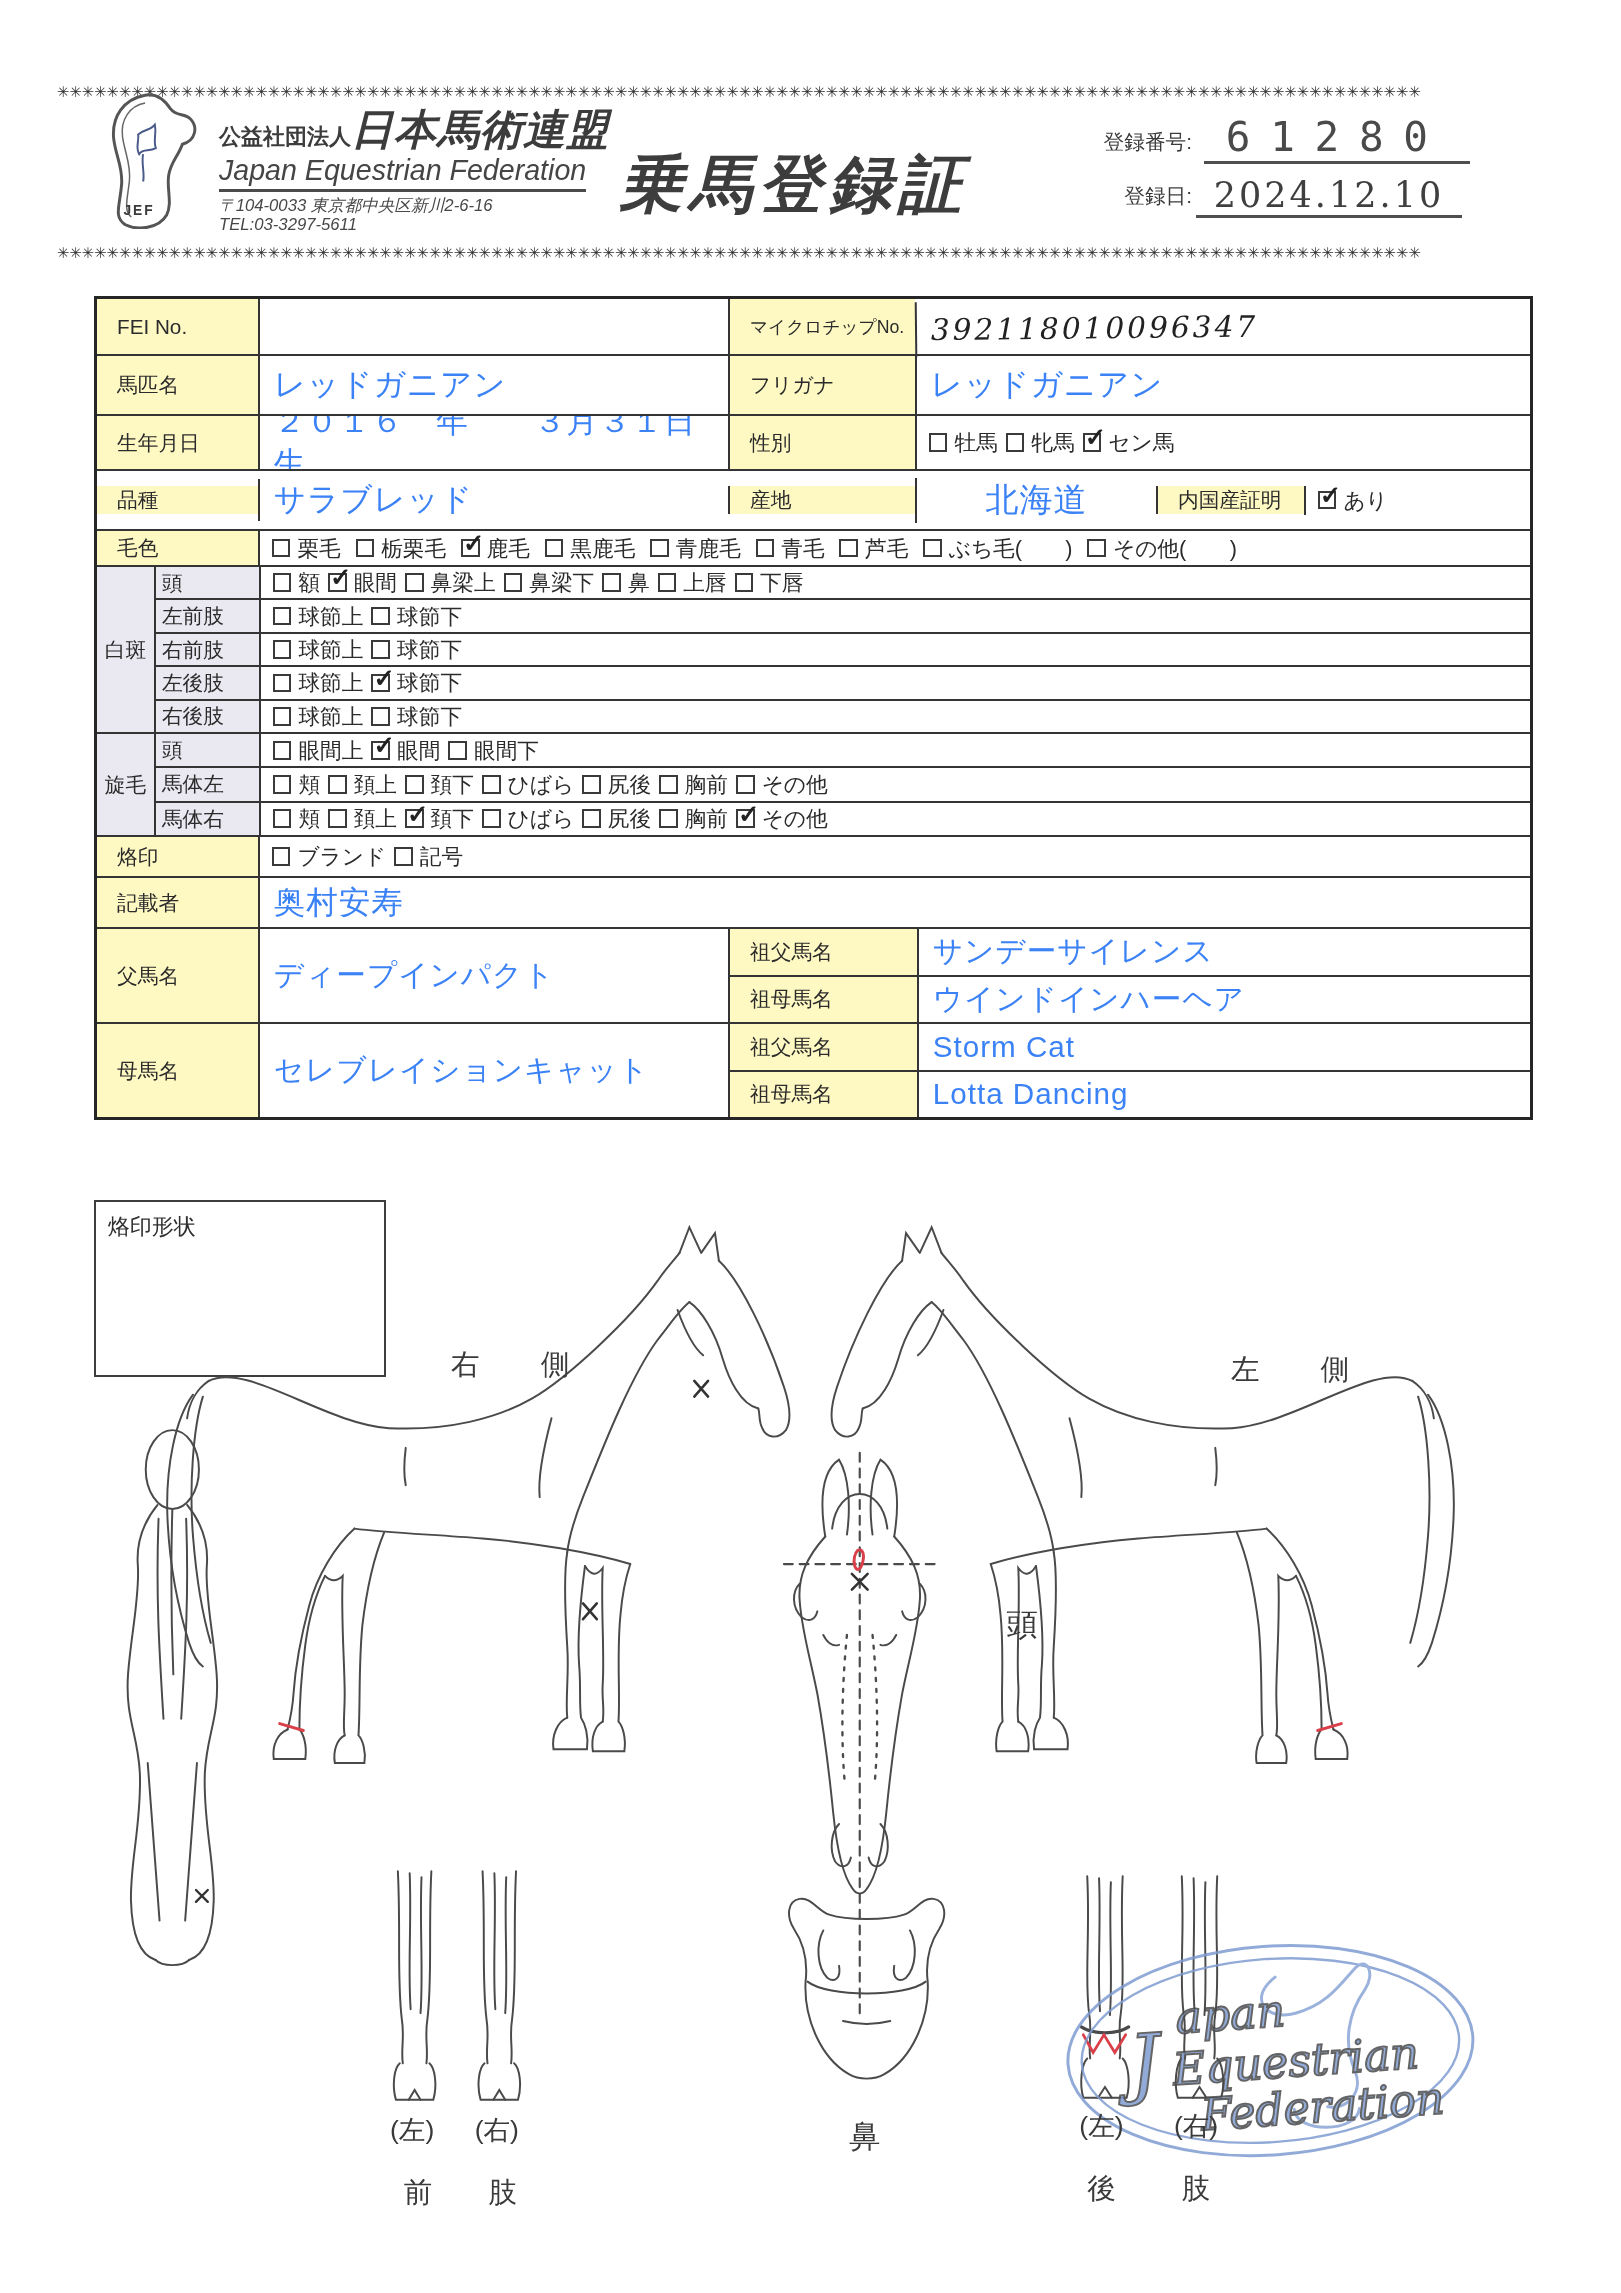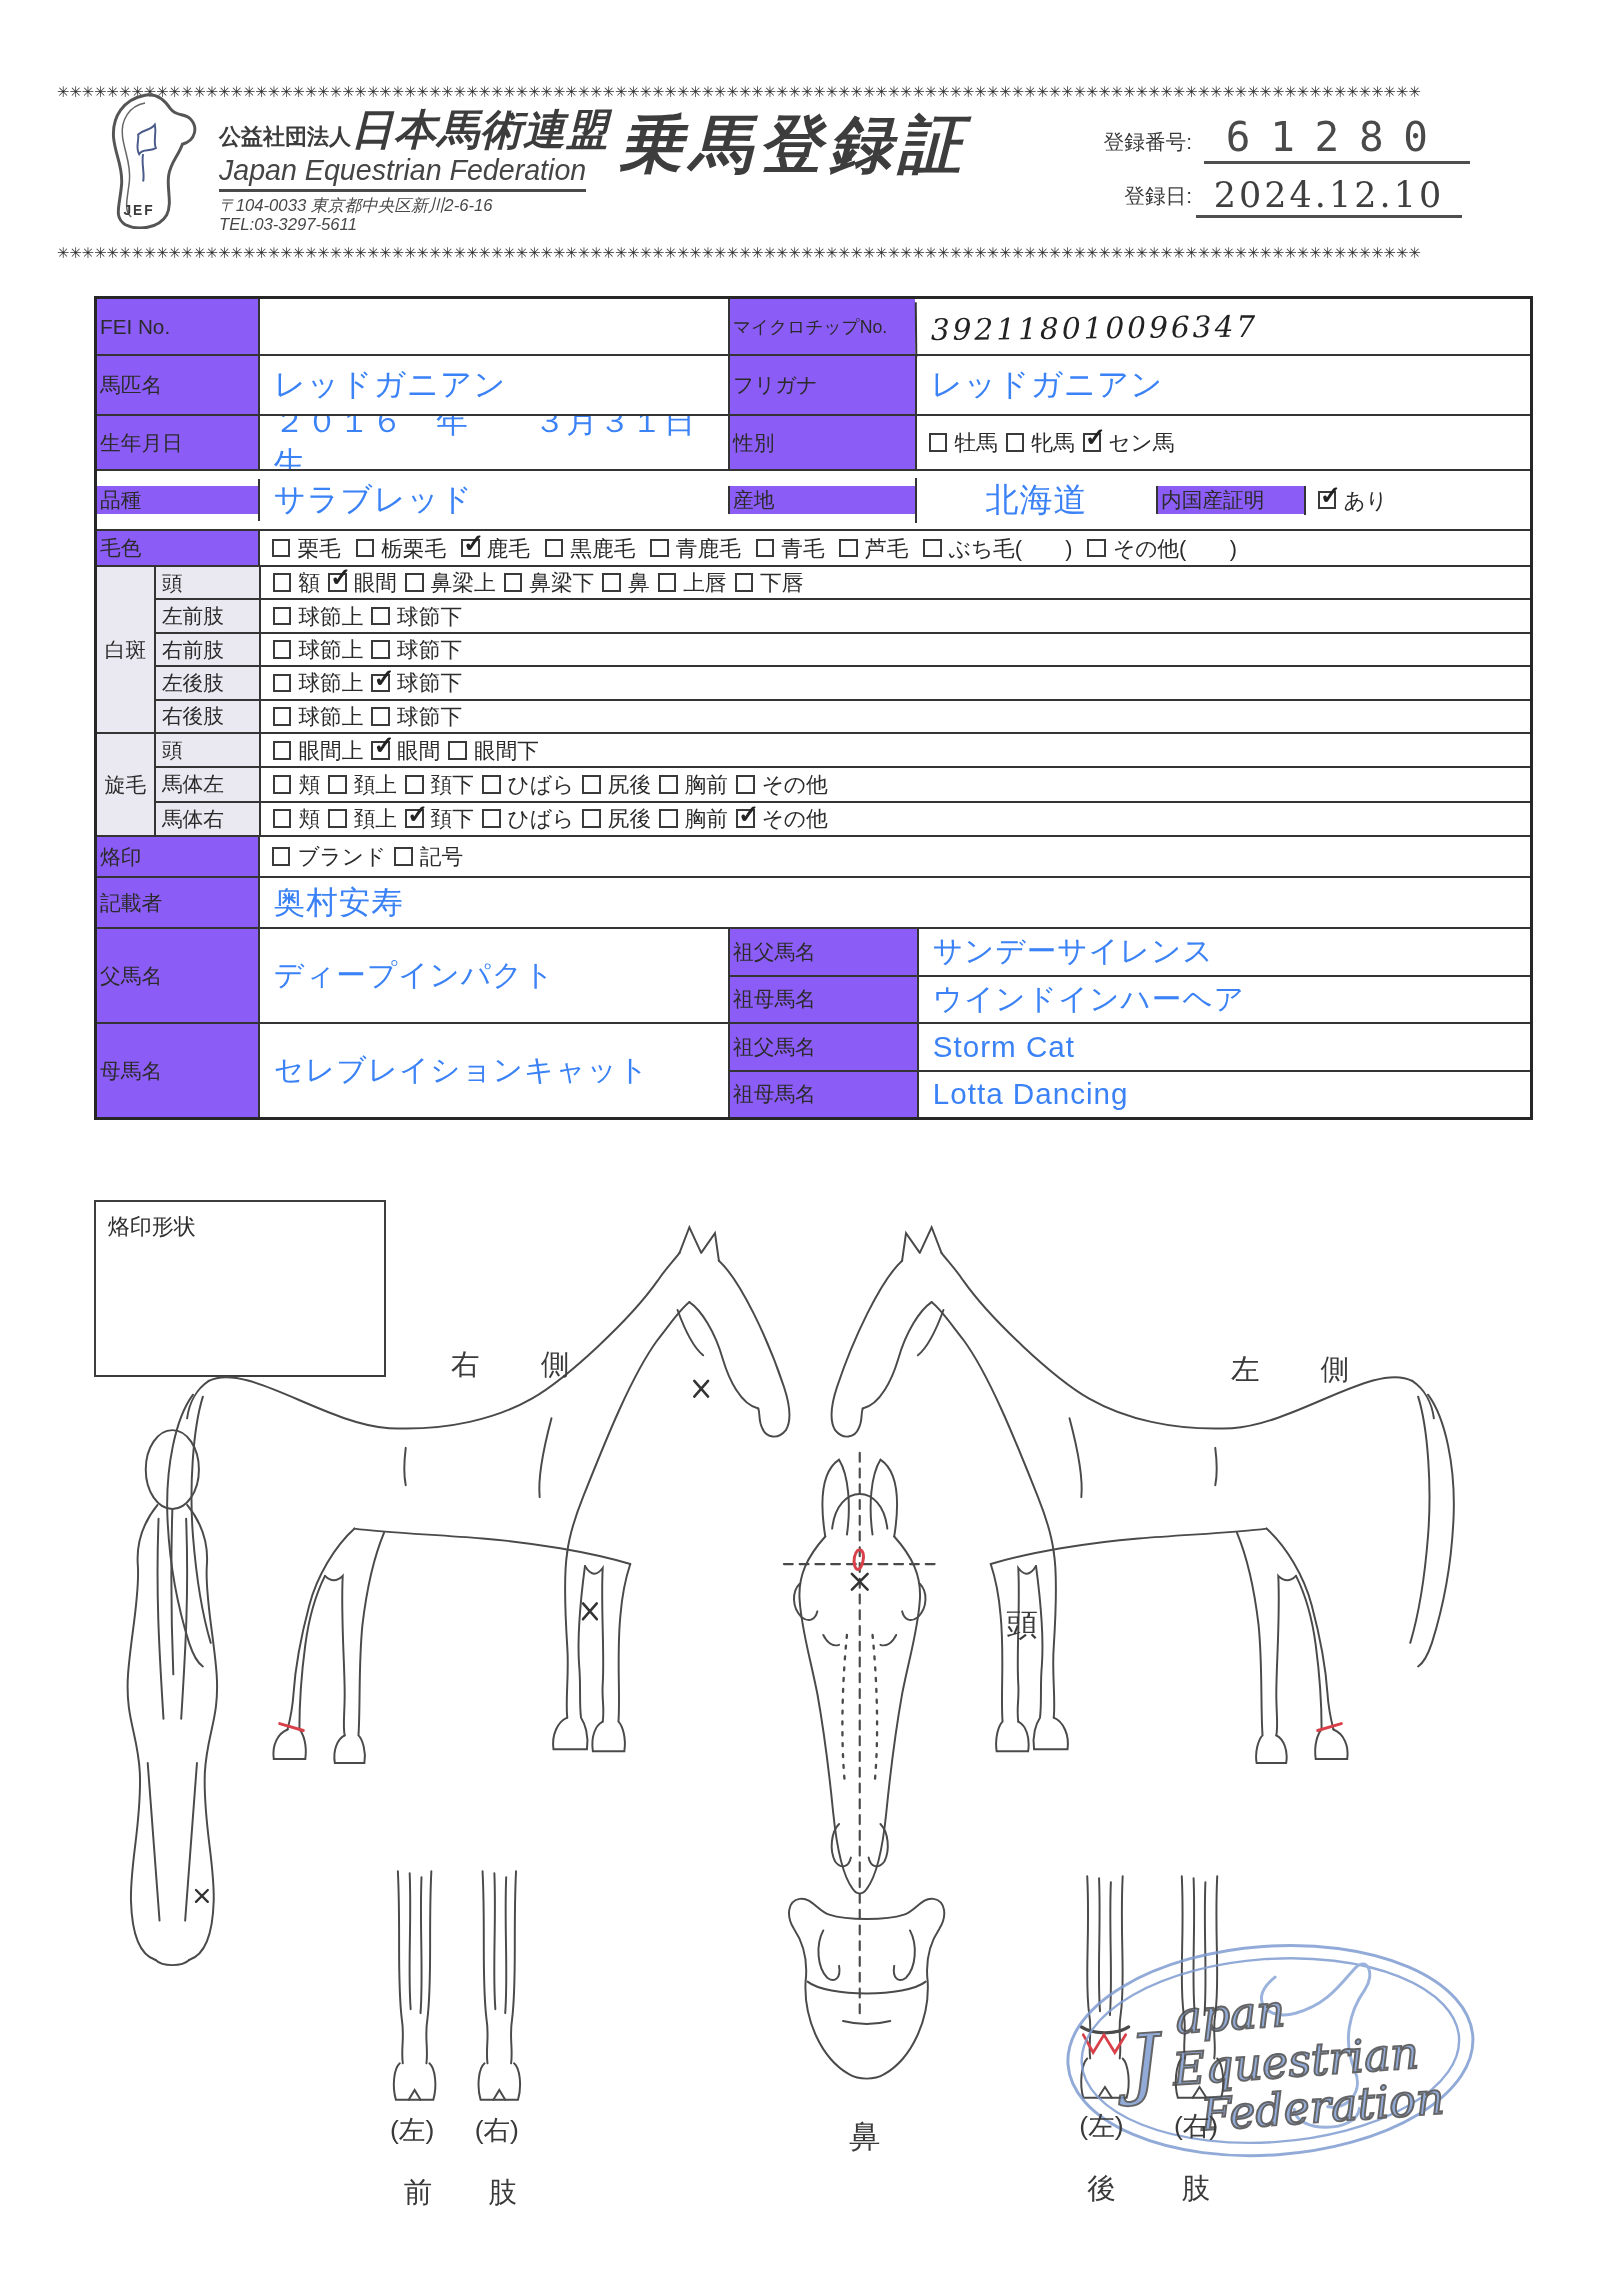--- a/index.html
+++ b/index.html
@@ -4,31 +4,31 @@
 <style>
   html,body{margin:0;padding:0;background:#ffffff;}
   body{width:1621px;height:2293px;position:relative;font-family:"Liberation Sans",sans-serif;color:#303030;overflow:hidden;}
   .abs{position:absolute;}
   
   .starline{left:57px;width:1517px;height:19.7px;overflow:hidden;white-space:nowrap;font-size:14.8px;letter-spacing:0px;color:#2e2e2e;}
   .orgsmall{font-size:22px;font-weight:bold;color:#3c3c3c;}
   .orgbig{font-size:42px;font-weight:bold;font-style:italic;color:#3c3c3c;letter-spacing:1px;font-family:"Liberation Sans",sans-serif;}
   .orgen{font-size:28.6px;font-style:italic;color:#454545;border-bottom:3px solid #4a4a4a;padding-bottom:2px;}
   .addr{font-size:16.7px;font-style:italic;color:#474747;letter-spacing:0px;}
-  .title{font-size:63px;font-weight:bold;font-style:italic;letter-spacing:6.9px;color:#3d3d3d;}
+  .title{font-size:63px;font-weight:bold;font-style:italic;letter-spacing:6.9px;color:#3d3d3d;margin-top:40px;}
   .reglabel{font-size:20.7px;color:#3c3c3c;text-align:right;width:103px;}
   .regno{font-family:"DejaVu Sans Mono",monospace;font-size:41px;letter-spacing:19.7px;color:#4a4a4a;text-align:center;border-bottom:3.9px solid #4f4f4f;width:266px;}
   .regdate{font-family:"DejaVu Serif",serif;font-size:35px;letter-spacing:3px;color:#3f3f3f;text-align:center;border-bottom:3.9px solid #4f4f4f;width:266px;}
   
   .tbl{left:94px;top:296px;width:1439px;border:3px solid #262626;box-sizing:border-box;background:#fff;}
   .tr{display:flex;border-top:2px solid #343434;box-sizing:border-box;}
   .tr:first-child{border-top:none;}
   .c{border-left:2px solid #343434;box-sizing:border-box;display:flex;align-items:center;overflow:hidden;}
   .tr > .c:first-child, .irow > .c:first-child{border-left:none;}
-  .lab{background:#8b5cf6;padding-left:3px;font-size:20.7px;color:#2b2b2b;}
+  .lab{background:#fef9c3;padding-left:20px;font-size:20.7px;color:#2b2b2b;}
   .glab{background:#eae9f2;justify-content:center;font-size:20.7px;color:#2b2b2b;}
   .slab{background:#eae9f2;padding-left:5.9px;font-size:20.7px;color:#2b2b2b;}
   .val{padding-left:13.8px;font-size:31.5px;color:#3b82f6;letter-spacing:1px;}
   .val.ped{font-size:29.6px;}
   .val.center{justify-content:center;padding-left:0;font-size:33px;}
   .hand{font-family:"DejaVu Serif",serif;font-style:italic;font-size:29.6px;letter-spacing:3px;color:#222;transform:rotate(-0.6deg);}
   .small{font-size:17.7px;}
   .w58{width:57px;flex:none;} .w105{width:103px;flex:none;} .w150{width:148px;flex:none;}
   .w163{width:161px;flex:none;} .w190{width:187px;flex:none;} .w236{width:232px;flex:none;}
   .w245{width:241px;flex:none;} .w477{width:470px;flex:none;} .w631{width:622px;flex:none;}

